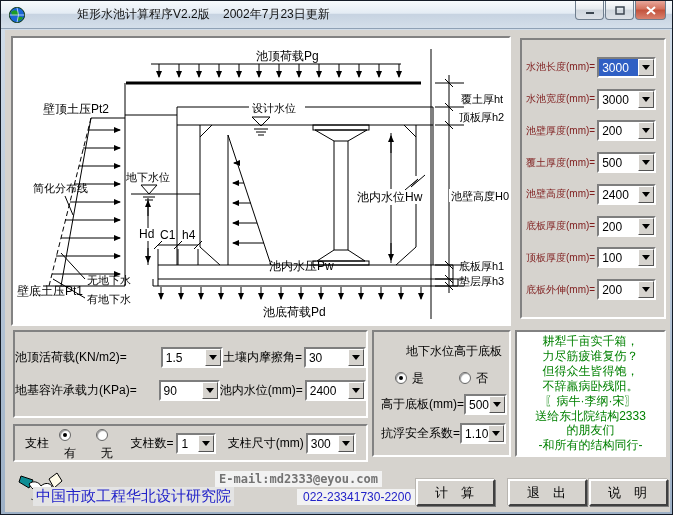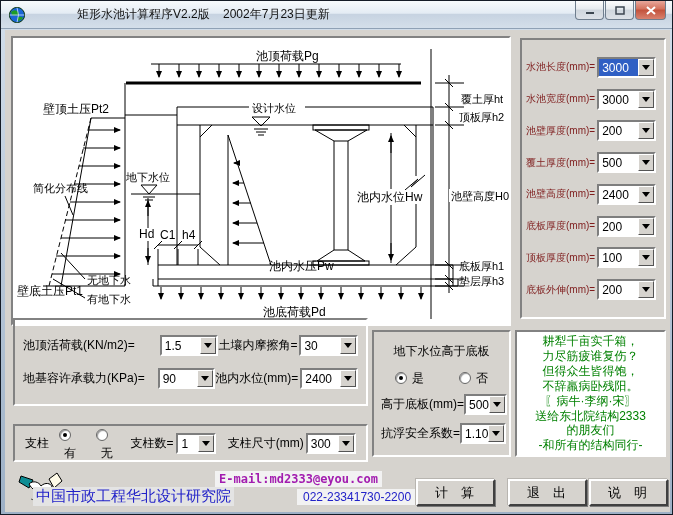--- a/index.html
+++ b/index.html
@@ -28,43 +28,43 @@
     display:flex;flex-direction:column;justify-content:space-evenly;padding:6px 4px;}
   .prow{display:flex;align-items:center;justify-content:flex-end;padding-right:4px;}
   .plabel{font-size:10px;color:#7f1d1d;white-space:nowrap;margin-right:2px;}
   .combo{display:flex;height:21px;border:2px solid;border-color:#7e7e7e #fff #fff #7e7e7e;background:#fff;}
   .w62{width:63px;}.w55{width:56px;}.w48{width:49px;}
   .cval{flex:1;font-size:12px;padding:2px 0 0 3px;color:#000;white-space:nowrap;overflow:hidden;}
   .cval.sel{background:#2f5fc4;color:#fff;}
   .cbtn{width:16px;background:#d6d3ce;border:1px solid;border-color:#fff #555 #555 #fff;
     display:flex;align-items:center;justify-content:center;}
   .arr{width:0;height:0;border-left:4px solid transparent;border-right:4px solid transparent;border-top:5px solid #000;}
-  .lpanel{position:absolute;left:8px;top:288px;width:355px;height:88px;
-    display:flex;flex-direction:column;justify-content:space-evenly;padding:2px 8px;}
+  .lpanel{position:absolute;left:8px;top:300px;width:355px;height:88px;
+    display:flex;flex-direction:column;justify-content:space-evenly;padding:2px 0;}
   .lrow{display:flex;align-items:center;}
   .lab1{width:148px;font-size:12px;white-space:nowrap;}
   .lab2{flex:1;text-align:center;font-size:12px;white-space:nowrap;padding-right:2px;}
   .gpanel{position:absolute;left:367px;top:300px;width:139px;height:127px;
     display:flex;flex-direction:column;justify-content:space-evenly;padding:4px 7px;}
-  .gtitle{font-size:12px;text-align:center;white-space:nowrap;}
+  .gtitle{font-size:12px;text-align:right;white-space:nowrap;}
   .gradios{display:flex;align-items:center;justify-content:space-between;padding:0 14px;}
   .grow{display:flex;align-items:center;}
   .grow .glab{flex:1;font-size:12px;white-space:nowrap;}
   .radio{width:12px;height:12px;border-radius:50%;background:#fff;border:1px solid #666;
     box-shadow:inset 1px 1px 1px #999;display:inline-block;position:relative;vertical-align:-2px;}
   .radio.on::after{content:"";position:absolute;left:3px;top:3px;width:4px;height:4px;border-radius:50%;background:#000;}
   .rtext{font-size:12px;margin-left:5px;}
   .cpanel{position:absolute;left:8px;top:394px;width:355px;height:38px;
     display:flex;align-items:center;padding:0 10px;}
   .cpanel .sp{font-size:12px;white-space:nowrap;}
   .poem{position:absolute;left:510px;top:300px;width:151px;height:127px;background:#fff;
     color:#008000;font-size:12px;line-height:14.9px;text-align:center;padding-top:2px;white-space:nowrap;overflow:hidden;}
   
   .author{position:absolute;left:70px;top:440px;font-size:14px;color:#2121c8;background:#e4e4e4;padding:0 4px;white-space:nowrap;}
-  .email{position:absolute;left:210px;top:441px;font-size:12px;font-weight:bold;color:#a21caf;background:#f2f2f2;
+  .email{position:absolute;left:210px;top:441px;font-size:12px;font-weight:bold;color:#737373;background:#f2f2f2;
          font-family:"DejaVu Sans Mono","Liberation Mono",monospace;padding:1px 4px;white-space:nowrap;}
   .org{position:absolute;left:28px;top:457px;font-size:15px;color:#2121c8;background:#e4e4e4;padding:0 3px;white-space:nowrap;}
   .phone{position:absolute;left:292px;top:459px;font-size:12px;color:#2121c8;background:#f2f2f2;padding:1px 6px;white-space:nowrap;}
   .hshake{position:absolute;left:12px;top:440px;}
   .btn{position:absolute;top:449px;width:79px;height:27px;background:#d6d3ce;
     border:2px solid;border-color:#fff #404040 #404040 #fff;box-shadow:1px 1px 0 #7a7a7a, -1px -1px 0 #b8b5b0;
     font-size:13px;color:#000;display:flex;align-items:center;justify-content:center;letter-spacing:2px;white-space:pre;}
   .btn.calc{left:411px;} .btn.exit{left:503px;} .btn.help{left:584px;}
 </style>
 </head>

